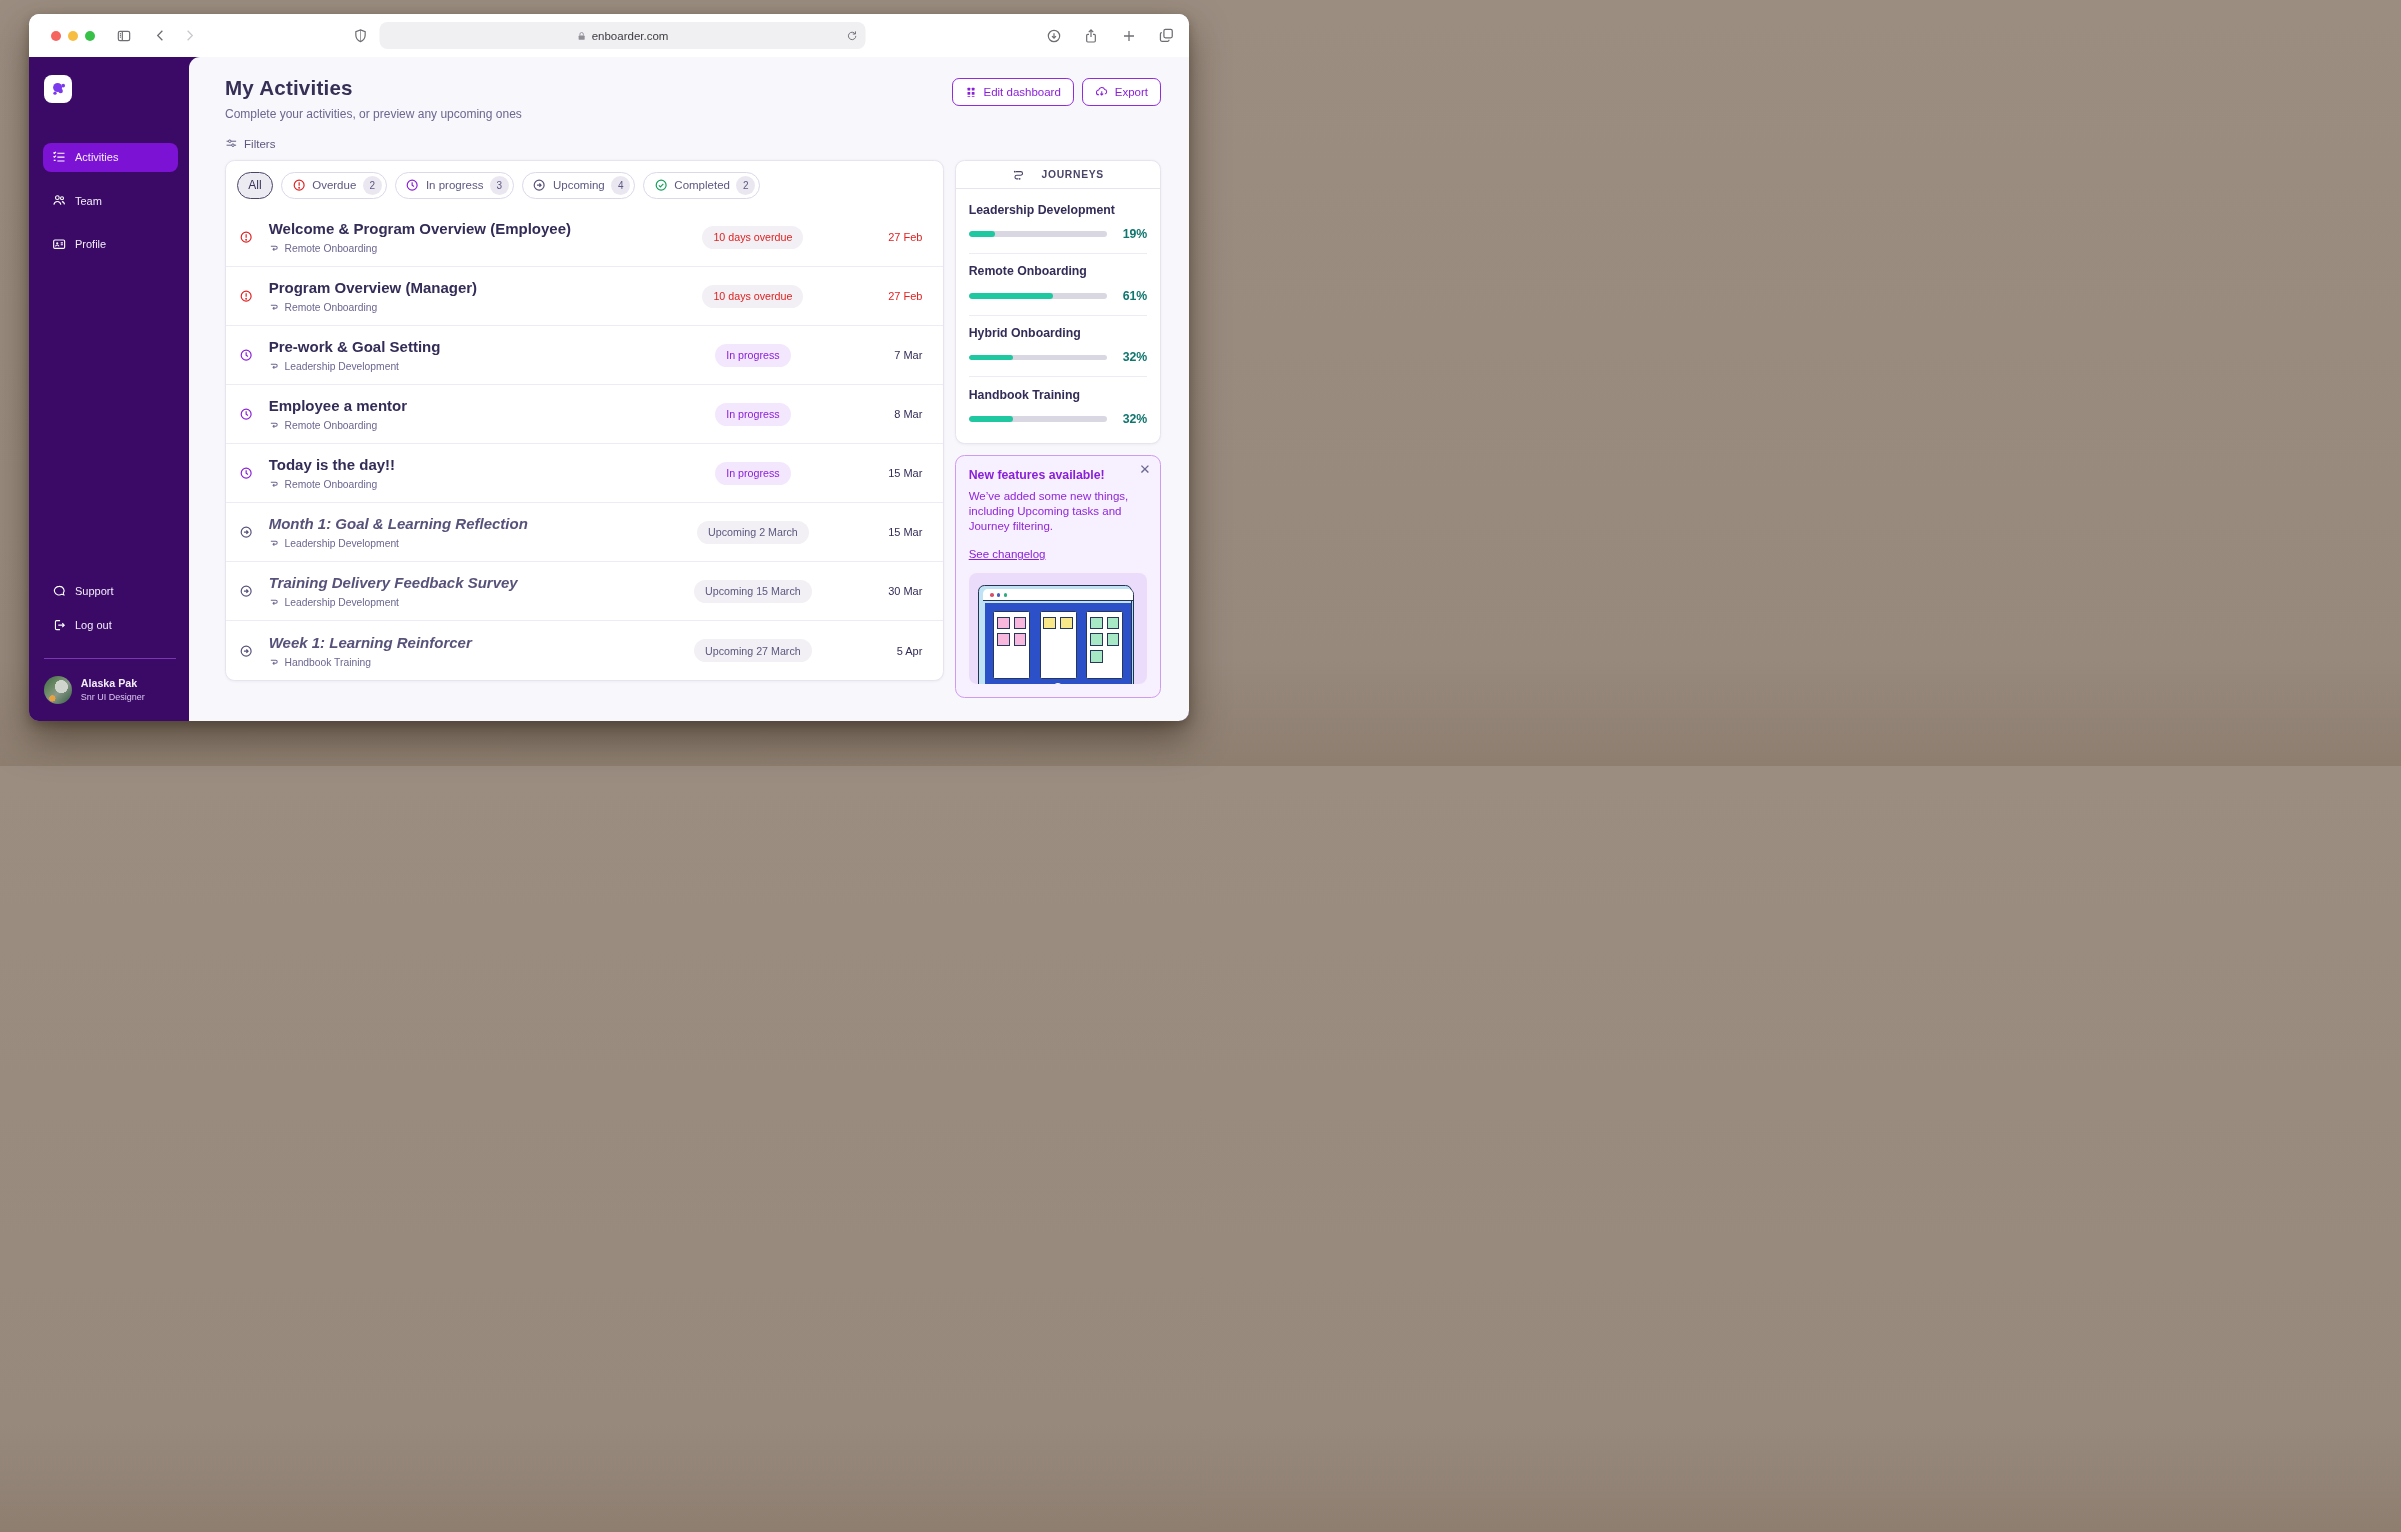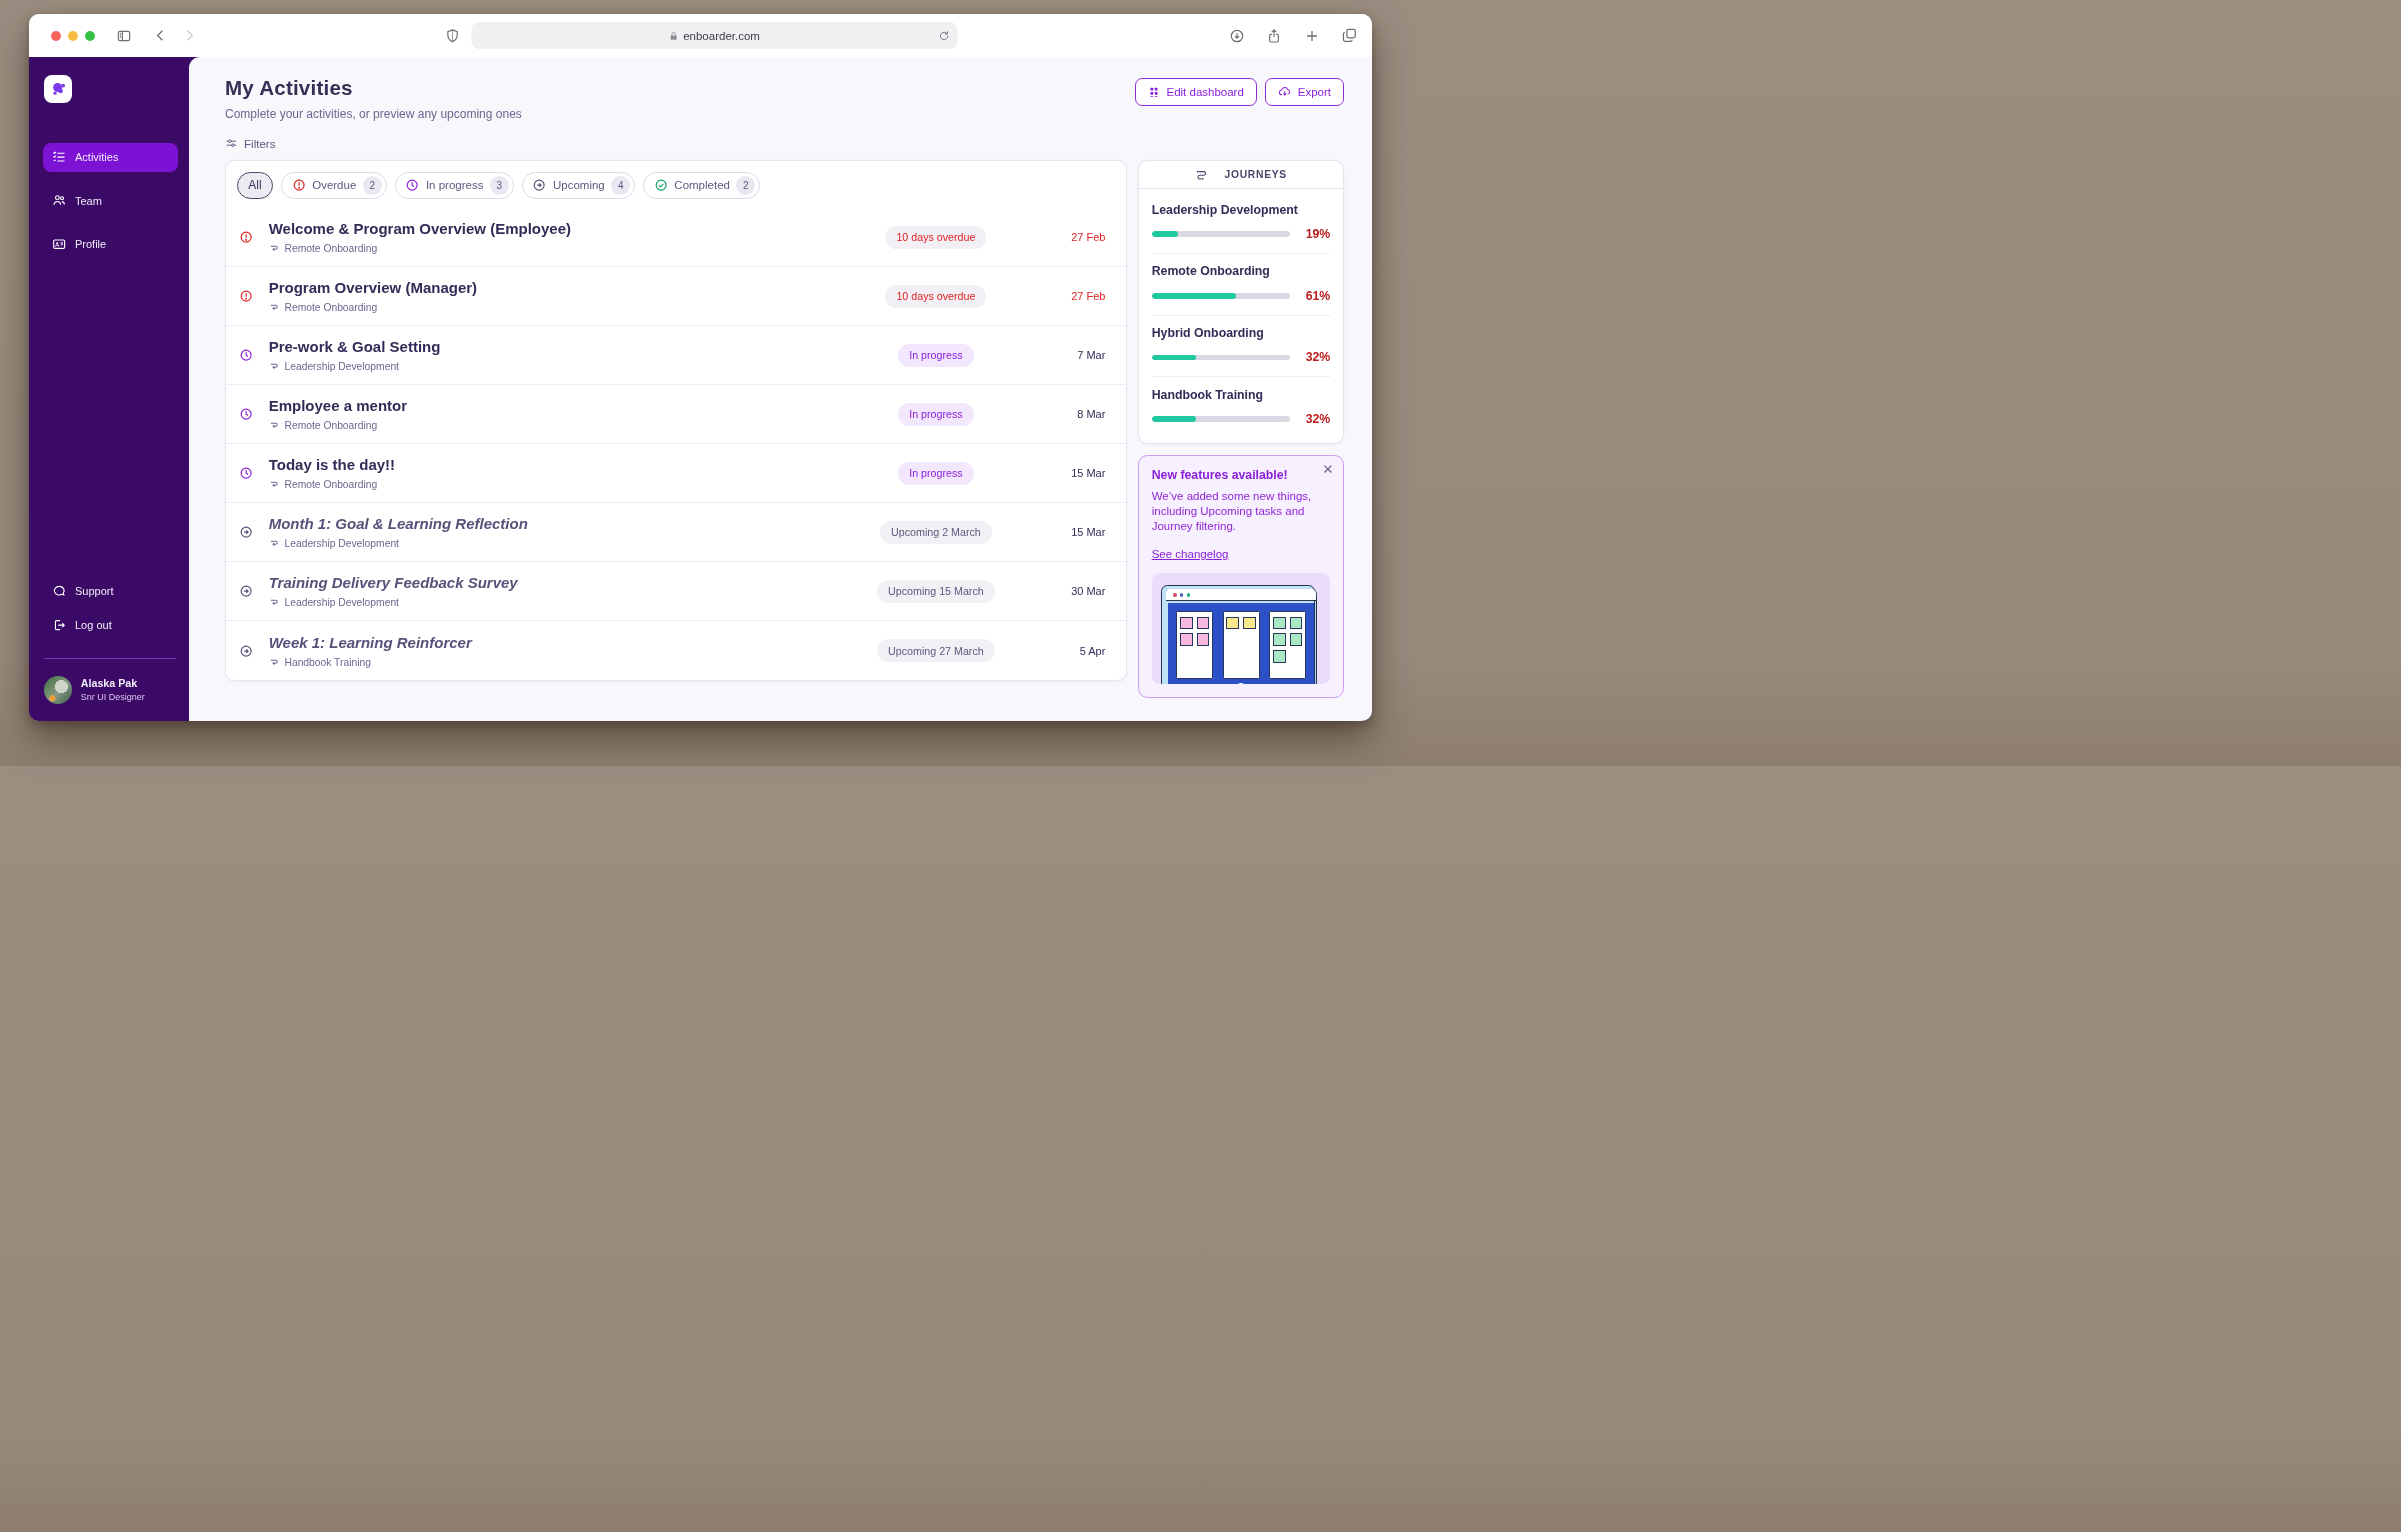--- a/index.html
+++ b/index.html
@@ -1,20 +1,20 @@
 <!DOCTYPE html>
 <html style="font-size:12.7px"><head>
 <meta charset="utf-8">
 <style>
   html,body{margin:0;padding:0;width:1201px;height:766px;overflow:hidden;
     font-family:"Liberation Sans","DejaVu Sans",sans-serif;
     background:linear-gradient(180deg,#9b8d80 0%,#97897c 86%,#8d7e70 100%);}
   *{box-sizing:border-box;}
 
-  .window{position:absolute;left:29px;top:14.3px;width:1343px;height:707px;border-radius:10.3px;
+  .window{position:absolute;left:29px;top:14.3px;width:1160px;height:707px;border-radius:10.3px;
     background:#fff;box-shadow:0 17.5px 36px rgba(42,30,18,.5),0 3.2px 9.5px rgba(42,30,18,.3);
     overflow:hidden;display:flex;flex-direction:column;}
 
   
   .toolbar{height:43px;background:#fff;position:relative;display:flex;align-items:center;padding:0 12.7px;flex:0 0 auto;}
   .traffic{display:flex;gap:7.1px;margin-left:9.5px;}
   .tl{width:10px;height:10px;border-radius:50%;}
   .tb-ic{color:#6d6d73;display:inline-flex;margin-left:20.6px;}
   .tb-ic.dim{color:#c8c8ce;margin-left:14.3px;}
   .urlwrap{position:absolute;left:50%;transform:translateX(-50%);display:flex;align-items:center;gap:11px;}
@@ -92,21 +92,21 @@
   .rcol{width:206px;flex:0 0 206px;display:flex;flex-direction:column;gap:11px;}
   .jhead{height:28px;display:flex;align-items:center;justify-content:center;gap:16px;border-bottom:0.8px solid #e7e4f0;
     color:#4a4568;font-size:10.3px;font-weight:bold;letter-spacing:.07em;}
   .jbody{padding:3.2px 12.7px 4.8px;}
   .jitem{padding:10.3px 0 12px;border-bottom:0.8px solid #edebf4;}
   .jitem:last-child{border-bottom:none;}
   .jname{font-size:12.3px;font-weight:bold;color:#322c57;}
   .jbarrow{margin-top:10.3px;display:flex;align-items:center;gap:8px;}
   .jtrack{flex:1;height:5.6px;border-radius:3.2px;background:#d9d7e1;overflow:hidden;}
   .jfill{height:100%;border-radius:3.2px;background:#1fc8a0;}
-  .jpct{width:32px;text-align:right;font-size:12.3px;font-weight:bold;color:#b91c1c;}
+  .jpct{width:32px;text-align:right;font-size:12.3px;font-weight:bold;color:#0f766e;}
 
   
   .promo{background:#f7f0fe;border:0.8px solid #cf9bf2;border-radius:9.5px;padding:12px 12.7px 12.7px;position:relative;}
   .pclose{position:absolute;top:7.1px;right:9.5px;color:#6b6790;font-size:13.5px;line-height:1;cursor:pointer;}
   .prtitle{font-size:12.3px;font-weight:bold;color:#8a1fd9;}
   .prbody{margin-top:7.1px;font-size:11.5px;line-height:1.32;color:#9027d8;}
   .prlink{display:inline-block;margin-top:14px;font-size:11.5px;color:#8a1fd9;text-decoration:underline;cursor:pointer;}
   .illus{margin-top:12px;height:111px;background:#ecdcfb;border-radius:8px;position:relative;overflow:hidden;}
   .brw{position:absolute;left:50%;transform:translateX(-50%);top:15px;width:152px;height:111px;
     background:#aedcf4;border:1.6px solid #243350;border-radius:6.4px;}

